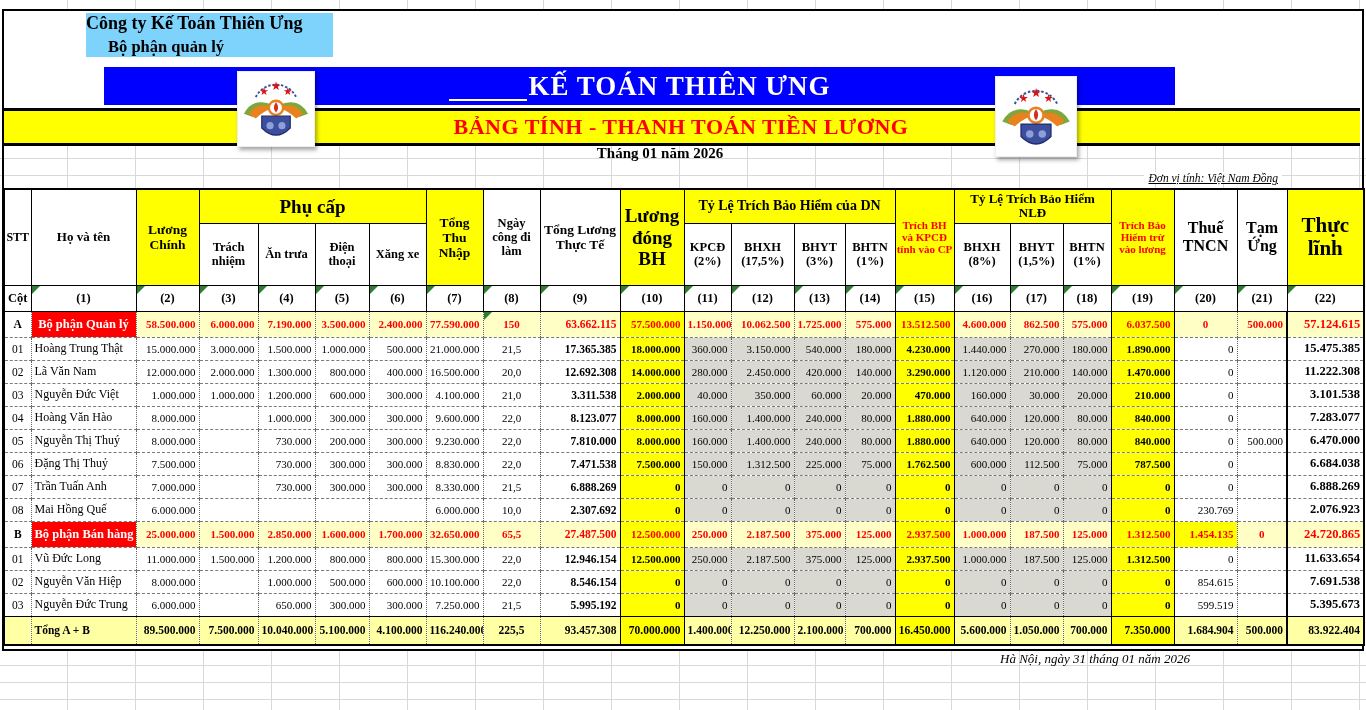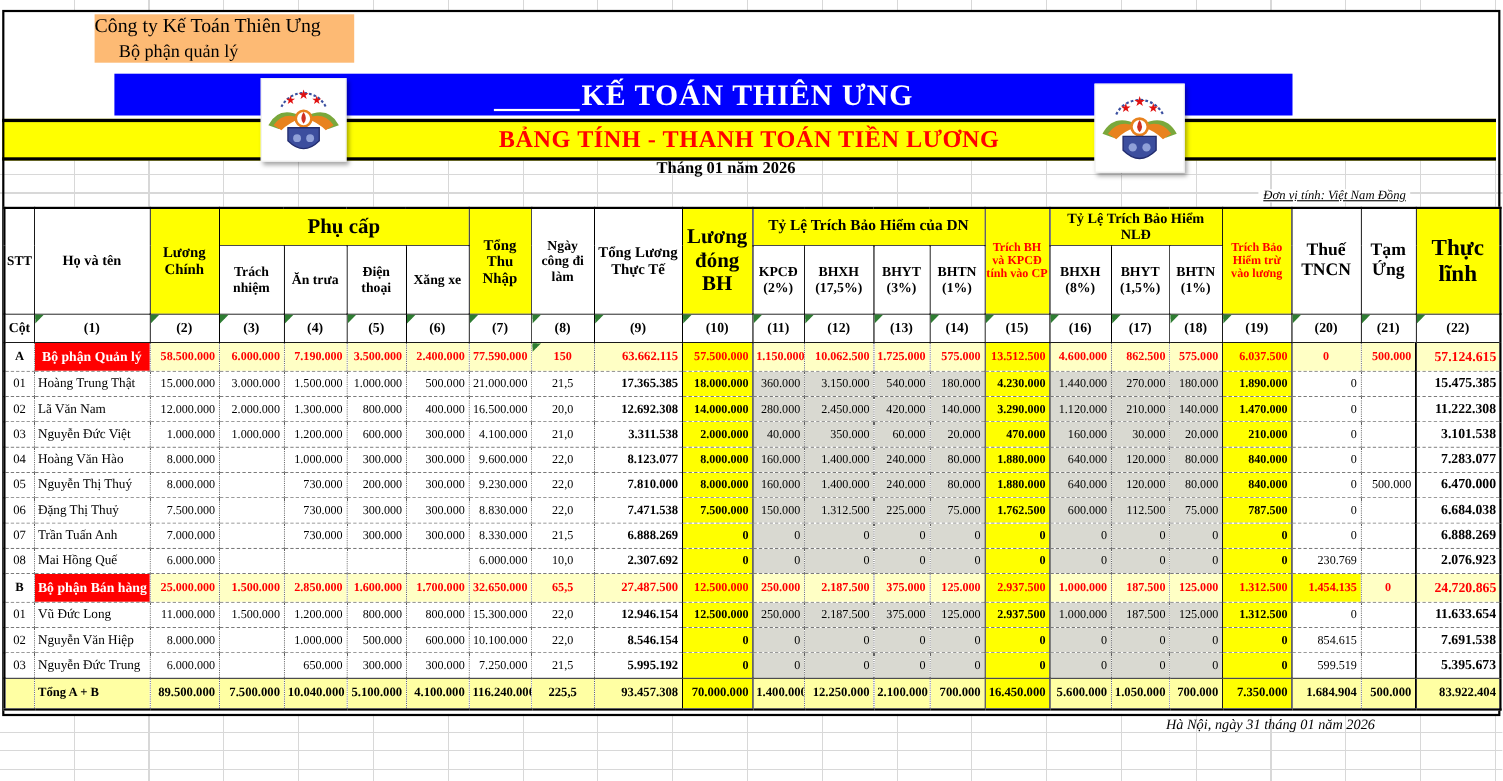--- a/index.html
+++ b/index.html
@@ -4,21 +4,21 @@
 <style>
   html,body{margin:0;padding:0;}
   body{width:1366px;height:710px;position:relative;overflow:hidden;background:#fff;
        font-family:"Liberation Serif",serif;}
   .gridstrip{position:absolute;left:0;width:1366px;pointer-events:none;
     background-image:
       repeating-linear-gradient(to right,transparent 0 67px,#d8d8d8 67px 68px),
       repeating-linear-gradient(to bottom,transparent 0 16px,#d8d8d8 16px 17px);}
   .sheet-border{position:absolute;left:2px;top:9px;width:1358px;height:638px;
     border:2px solid #000;background:transparent;pointer-events:none;}
-  .company{position:absolute;left:86px;top:13px;font-weight:normal;font-size:18px;color:#000;background:#fdba74;padding-right:30px;}
+  .company{position:absolute;left:86px;top:13px;font-weight:bold;font-size:18px;color:#000;background:#7dd3fc;padding-right:30px;}
   .company .dept{font-size:16.5px;margin-top:3px;padding-left:22px;}
   .bluebar{position:absolute;left:104px;top:67px;width:1071px;height:38px;background:var(--banner_blue);
     display:flex;align-items:center;justify-content:center;}
   .bluebar .title{color:#fff;font-weight:bold;font-size:27px;letter-spacing:1px;}
   .pre-underline{display:inline-block;width:78px;height:2px;background:#fff;vertical-align:-6px;margin-right:2px;}
   .yellowbar{position:absolute;left:2px;top:108px;width:1358px;height:38px;background:var(--banner_yellow);
     border-top:3px solid #000;border-bottom:3px solid #000;box-sizing:border-box;
     display:flex;align-items:center;justify-content:center;}
   .yellowbar .subtitle{color:var(--accent_red);font-weight:bold;font-size:22px;letter-spacing:.5px;}
   .period{position:absolute;left:0;top:145px;width:1320px;text-align:center;font-weight:bold;font-size:15px;background:transparent;}
@@ -68,21 +68,21 @@
   tr.section td.secname{background:var(--section_bg);color:#fff;text-align:center;font-size:12.5px;}
   tr.section td.ybold{background:var(--header_yellow);}
   tr.total td{background:var(--total_bg);color:#000;font-weight:bold;border-top:1px solid #000;font-size:11.5px;}
   tr.total td.ybold{background:var(--header_yellow);}
   tr.total td.name{text-align:left;}
   tbody tr:last-child td{border-bottom:2px solid #000;}
 
   .sig{position:absolute;text-align:center;}
   .sig .t{font-weight:bold;font-size:13.5px;margin-top:44px;}
   .sig .n{font-style:italic;font-size:12.5px;margin-top:3px;}
-  .placedate{position:absolute;left:1000px;top:651px;width:310px;text-align:center;font-style:italic;font-size:13px;background:transparent;}
+  .placedate{position:absolute;left:1000px;top:651px;width:310px;text-align:left;font-style:italic;font-size:13px;background:transparent;}
 </style>
 </head>
 <body>
 
 <div class="gridstrip" style="top:0;height:10px;"></div>
 <div class="gridstrip" style="top:142px;height:46px;"></div>
 <div class="gridstrip" style="top:649px;height:61px;"></div>
 
 <div class="company">
   <div>Công ty Kế Toán Thiên Ưng</div>

